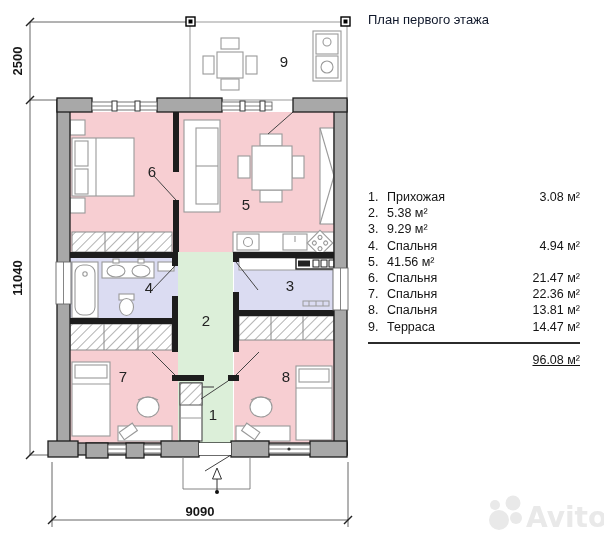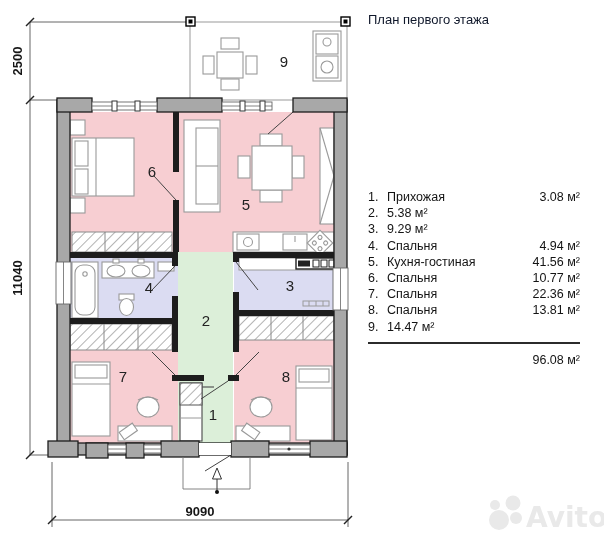--- a/index.html
+++ b/index.html
@@ -6,21 +6,21 @@
   .canvas{position:relative;width:607px;height:540px;background:#fff;overflow:hidden;
           font-family:"Liberation Sans",sans-serif;color:#111;}
   .plan-svg{position:absolute;left:0;top:0;}
   .page-title{position:absolute;left:368px;top:12px;font-size:13px;color:#0f172a;}
   .legend{position:absolute;left:368px;top:189px;width:212px;font-size:12.5px;color:#141414;}
   .legend-row{display:flex;align-items:baseline;height:16.2px;line-height:16.2px;}
   .legend-num{width:19px;flex:0 0 19px;}
   .legend-name{flex:1 1 auto;white-space:nowrap;}
   .legend-area{flex:0 0 auto;text-align:left;}
   .legend-divider{border-top:2px solid #2b2b2b;margin-top:7px;}
-  .legend-total{text-align:right;margin-top:9px;font-size:12.5px;}
+  .legend-total{text-align:right;margin-top:9px;font-size:12.5px;text-decoration:underline;}
   .roomnum{font:15px "Liberation Sans",sans-serif;fill:#222;text-anchor:middle;}
   .dimtext{font:bold 13px "Liberation Sans",sans-serif;fill:#161616;text-anchor:middle;}
   .watermark{position:absolute;left:486px;top:494px;width:118px;height:40px;}
   .wm-text{font:bold 28px "DejaVu Sans",sans-serif;fill:#e9e9e9;}
 </style>
 </head>
 <body>
 
 <div class="canvas">
 
@@ -333,40 +333,40 @@
       <span class="legend-num">3.</span>
       <span class="legend-area">9.29 м²</span>
     </div>
     <div class="legend-row">
       <span class="legend-num">4.</span>
       <span class="legend-name">Спальня</span>
       <span class="legend-area">4.94 м²</span>
     </div>
     <div class="legend-row">
       <span class="legend-num">5.</span>
-      <span class="legend-name">Кухня-гостиная</span>
       <span class="legend-area">41.56 м²</span>
     </div>
     <div class="legend-row">
       <span class="legend-num">6.</span>
       <span class="legend-name">Спальня</span>
-      <span class="legend-area">10.77 м²</span>
+      <span class="legend-area">21.47 м²</span>
     </div>
     <div class="legend-row">
       <span class="legend-num">7.</span>
       <span class="legend-name">Спальня</span>
       <span class="legend-area">22.36 м²</span>
     </div>
     <div class="legend-row">
       <span class="legend-num">8.</span>
       <span class="legend-name">Спальня</span>
       <span class="legend-area">13.81 м²</span>
     </div>
     <div class="legend-row">
       <span class="legend-num">9.</span>
+      <span class="legend-name">Терраса</span>
       <span class="legend-area">14.47 м²</span>
     </div>
     <div class="legend-divider"></div>
     <div class="legend-total">96.08 м²</div>
   </div>
 
   <svg class="watermark" viewBox="0 0 118 40">
     <g fill="#e9e9e9">
       <circle cx="9" cy="11" r="5"></circle>
       <circle cx="27" cy="9" r="7.5"></circle>

